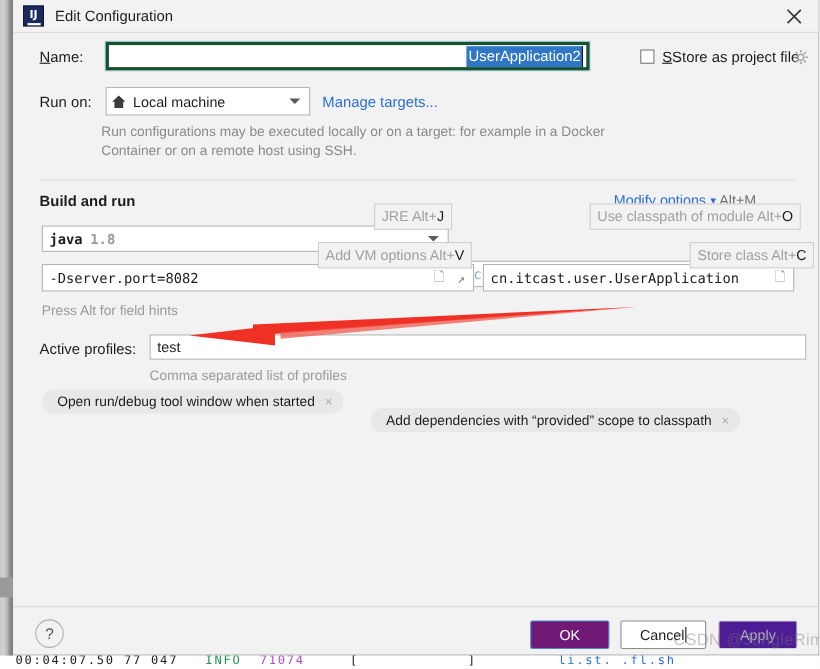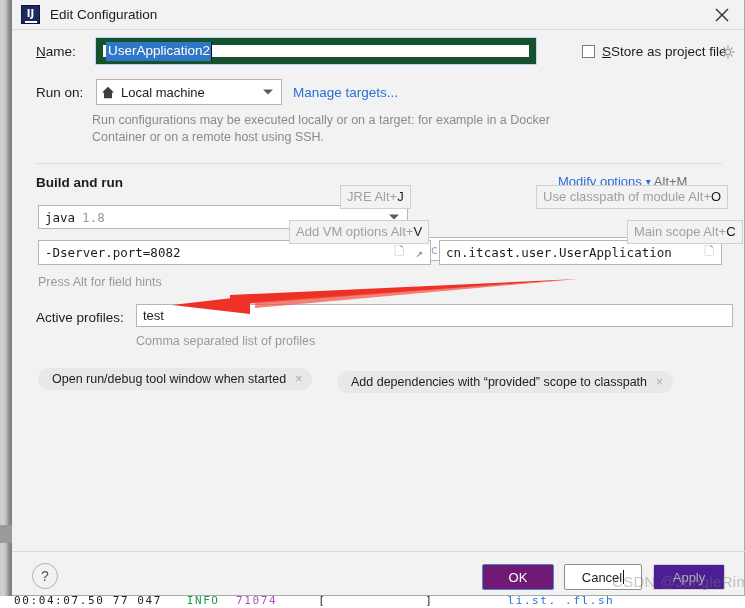--- a/index.html
+++ b/index.html
@@ -125,23 +125,24 @@
     display: flex;
     align-items: center;
     padding: 0 6px;
   }
 
   
   .name-label { left: 24px; top: 44px; }
   .name-field {
     left: 84px; top: 38px;
     width: 440px; height: 26px;
-    border: 7px solid #14532d;
+    border: 3px solid #14532d;
     box-shadow: 0 0 0 1px #b9d7f2;
     padding: 0 3px;
+    justify-content: flex-end;
   }
   .sel-text {
     background: #2f76c7;
     color: #ffffff;
     font-size: 13.5px;
     padding: 1px 1px 2px 2px;
     line-height: 16px;
     border-right: 1px solid #111;
   }
 
@@ -240,20 +241,21 @@
   .modify-alt {
     color: #6e6e6e;
   }
 
   
   .jre-field {
     left: 26px; top: 205px;
     width: 370px; height: 24px;
     font-family: "DejaVu Sans Mono", monospace;
     font-size: 12.5px;
+    font-weight: bold;
   }
   .jre-field .jv { color: #1c1c1c; }
   .jre-field .ver { color: #9a9a9a; margin-left: 7px; text-align: center; }
 
   .module-field {
     left: 404px; top: 205px;
     width: 306px; height: 24px;
     font-family: "DejaVu Sans Mono", monospace;
     font-size: 12.5px;
     margin-top: 32px;
@@ -332,21 +334,21 @@
     display: flex;
     align-items: center;
     padding: 0 10px 0 14px;
     cursor: pointer;
   }
   .chip .x {
     margin-left: 9px;
     color: #a8a8a8;
     font-size: 12px;
   }
-  .chip1 { left: 26px; top: 368px; }
+  .chip1 { left: 26px; top: 354px; }
   .chip2 { left: 325px; top: 371px; }
 
   
   .footer-sep {
     position: absolute;
     left: 0; top: 551px;
     width: 733px; height: 1px;
     background: #d8d8d8;
   }
   .help-btn {
@@ -518,21 +520,21 @@
 
     <div class="althint" style="left:524px; top:185px;">
       <span>Use classpath of module Alt+</span><b>O</b>
     </div>
 
     <div class="althint" style="left:277px; top:220px;">
       <span>Add VM options Alt+</span><b>V</b>
     </div>
 
     <div class="althint" style="left:615px; top:220px;">
-      <span>Main scope Alt+</span><b>C</b>
+      <span>Store class Alt+</span><b>C</b>
     </div>
 
     <div class="press-alt">Press Alt for field hints</div>
 
     <div class="lbl profiles-label">Active profiles:</div>
     <div class="field profiles-field">
       <span>test</span>
     </div>
     <div class="profiles-hint">Comma separated list of profiles</div>
 

